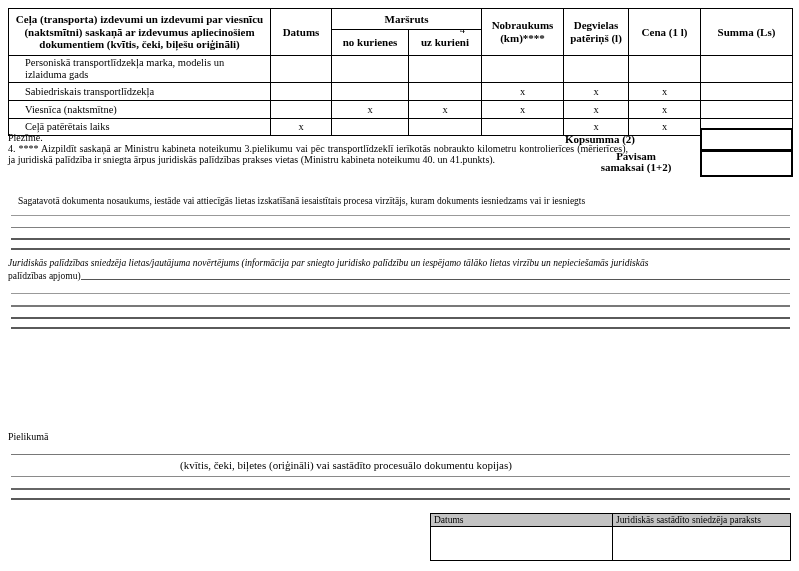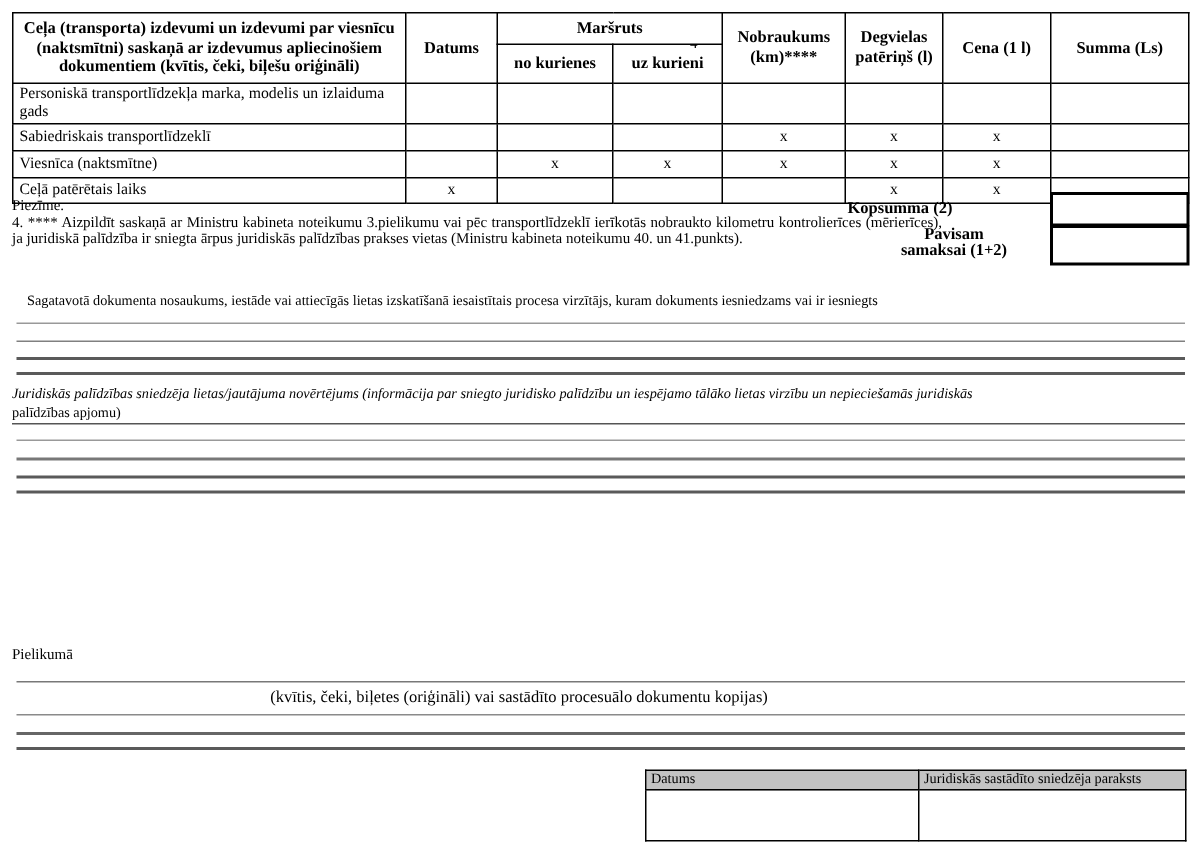--- a/index.html
+++ b/index.html
@@ -6,38 +6,38 @@
   .page{
     position:relative;width:799px;height:571px;background:#ffffff;
     font-family:"Liberation Serif","DejaVu Serif",serif;color:#000;overflow:hidden;
   }
   .abs{position:absolute;}
 
   
   table.main{position:absolute;left:8px;top:8px;border-collapse:collapse;table-layout:fixed;width:784px;}
   table.main th,table.main td{border:1px solid #000;overflow:hidden;}
   table.main th{font-weight:bold;font-size:11px;line-height:1.15;text-align:center;vertical-align:middle;padding:1px 2px;}
-  table.main td{font-size:10.5px;line-height:1.15;padding:1px 4px;vertical-align:middle;}
+  table.main td{font-size:10.5px;line-height:1.15;padding:1px 16px;vertical-align:middle;}
   table.main td.mark{text-align:center;padding:1px 0;}
   th.uz{position:relative;}
   .fn4{position:absolute;top:-6px;right:16px;font-weight:normal;font-size:10px;}
 
   
   .piezime{left:8px;top:132px;font-size:10px;}
   .note-text{left:8px;top:143px;width:620px;font-size:10px;line-height:11px;text-align:justify;}
   .kopsumma-label{left:565px;top:133px;width:140px;text-align:left;font-weight:bold;font-size:11px;}
   .pavisam-label{left:595px;top:151px;width:82px;text-align:center;font-weight:bold;font-size:11px;line-height:10.5px;}
   .total-box{border:2px solid #000;box-sizing:border-box;background:#fff;}
   .box1{left:700px;top:128px;width:93px;height:23px;}
   .box2{left:700px;top:150px;width:93px;height:27px;}
 
   
   .sagatavota-label{left:18px;top:196px;width:780px;font-size:9.5px;}
   .assess-line1{left:8px;top:258px;width:786px;font-size:9.5px;white-space:nowrap;font-style:italic;}
-  .assess-line2{left:8px;top:270px;width:782px;font-size:9.5px;display:flex;line-height:12px;flex-direction:column;}
+  .assess-line2{left:8px;top:270px;width:782px;font-size:9.5px;display:flex;line-height:12px;}
   .assess-line2 .fill-line{flex:1;border-bottom:1px solid #555;margin-bottom:2px;}
   .pielikuma-label{left:8px;top:431px;font-size:10px;}
   .caption{left:8px;top:459px;width:676px;text-align:center;font-size:11px;}
 
   
   .rule{position:absolute;left:11px;width:779px;height:0;border-top:1px solid #8a8a8a;}
   .rule.thick{border-top:2px solid #5a5a5a;}
 
   
   table.sig{position:absolute;left:430px;top:513px;border-collapse:collapse;table-layout:fixed;width:360px;}
@@ -79,21 +79,21 @@
       <td>Personiskā transportlīdzekļa marka, modelis un izlaiduma gads</td>
       <td class="mark"></td>
       <td class="mark"></td>
       <td class="mark"></td>
       <td class="mark"></td>
       <td class="mark"></td>
       <td class="mark"></td>
       <td class="mark"></td>
     </tr>
     <tr style="height:18px">
-      <td>Sabiedriskais transportlīdzeklī</td>
+      <td>Sabiedriskais transportlīdzekļa</td>
       <td class="mark"></td>
       <td class="mark"></td>
       <td class="mark"></td>
       <td class="mark">x</td>
       <td class="mark">x</td>
       <td class="mark">x</td>
       <td class="mark"></td>
     </tr>
     <tr style="height:18px">
       <td>Viesnīca (naktsmītne)</td>

